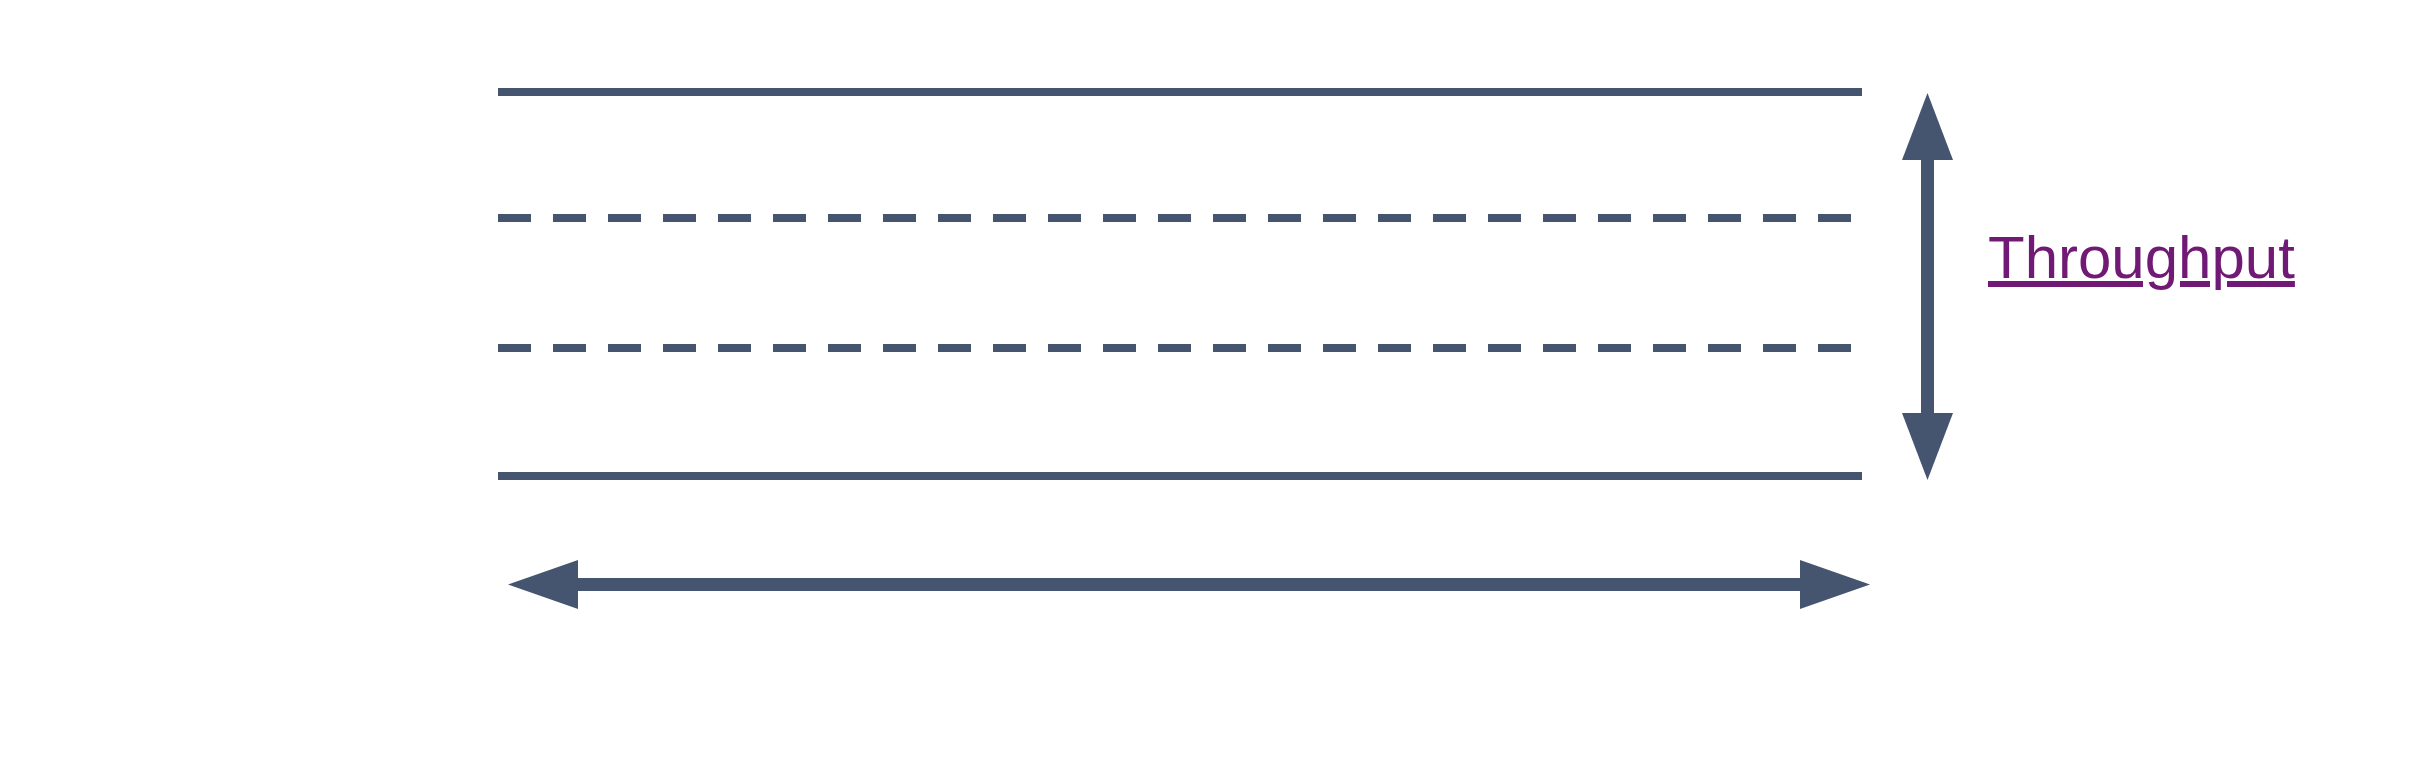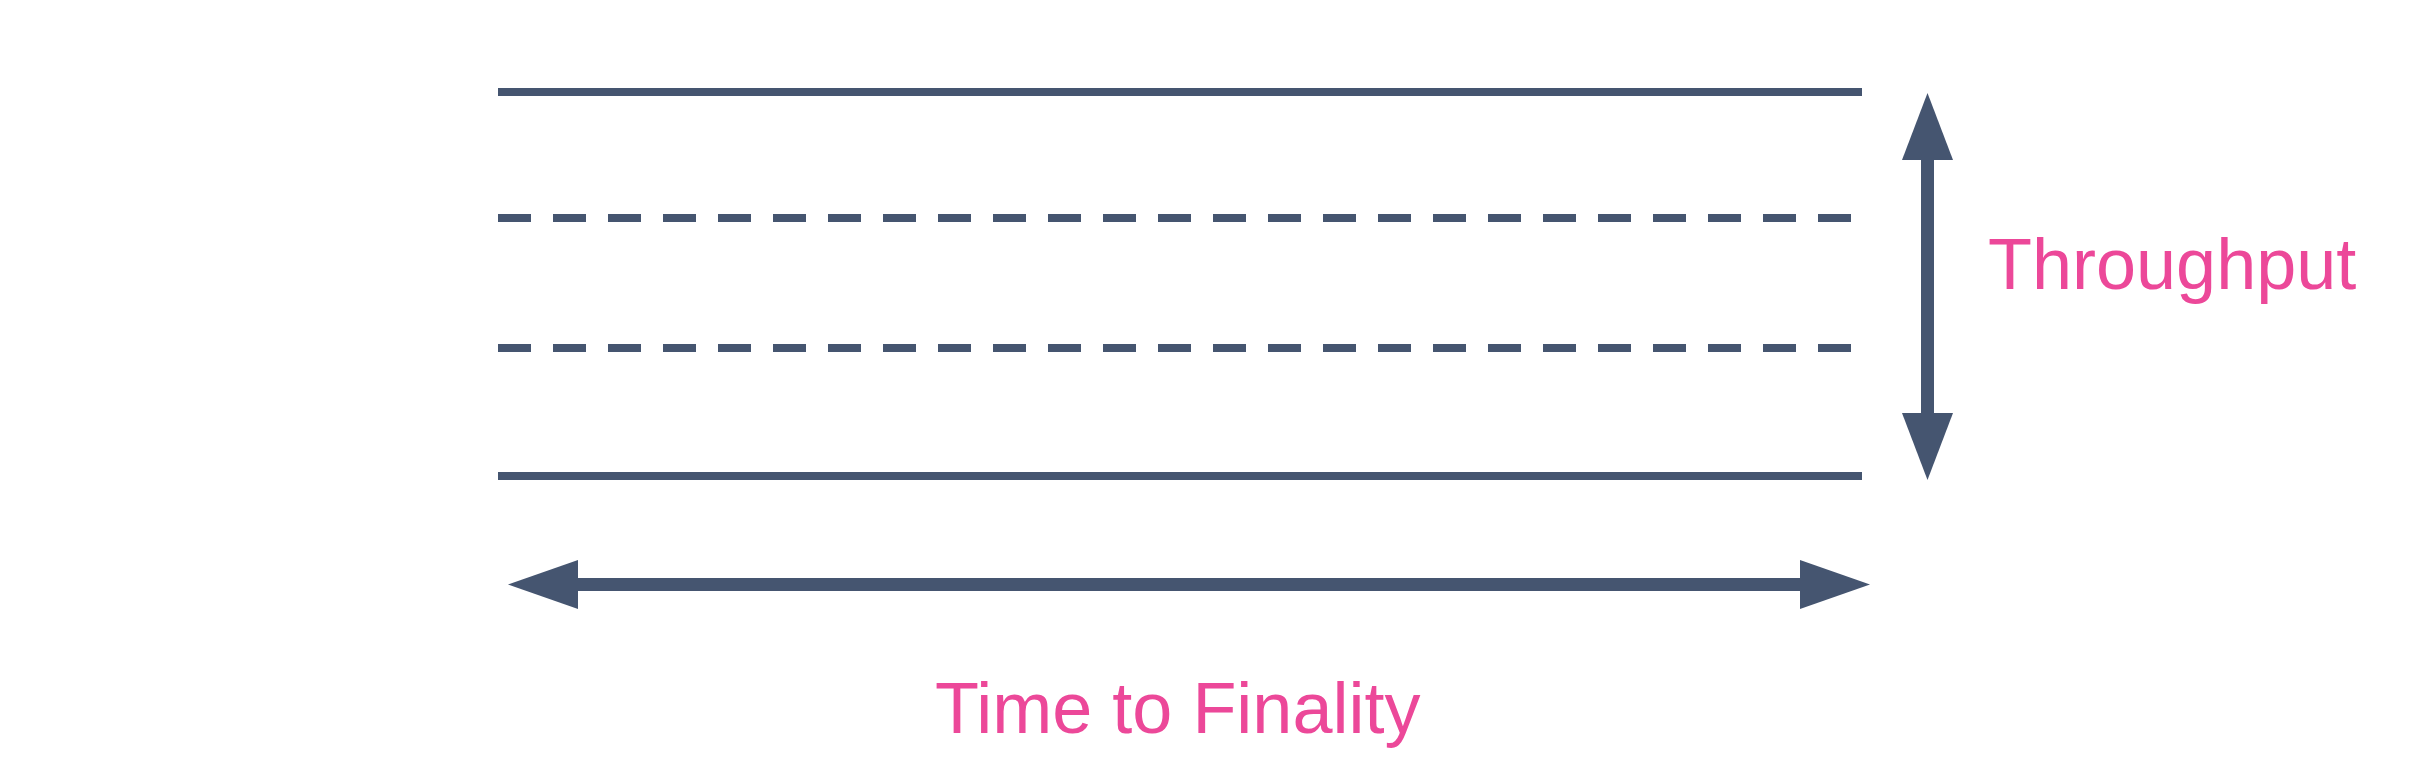--- a/index.html
+++ b/index.html
@@ -21,27 +21,28 @@
   #diagram-svg {
     position: absolute;
     left: 0;
     top: 0;
     width: 2410px;
     height: 780px;
     display: block;
   }
   .diagram-label {
     position: absolute;
-    color: #ec4899;
+    color: #701a75;
     font-family: "Liberation Sans", sans-serif;
-    font-size: 72px;
+    font-size: 60px;
     font-weight: 400;
     line-height: 1;
     white-space: nowrap;
     letter-spacing: 0px;
+    text-decoration: underline;
   }
   #label-throughput {
     left: 1988px;
     top: 228px;
   }
   #label-time-to-finality {
     left: 935px;
     top: 672px;
   }
 </style>
@@ -68,15 +69,14 @@
 
     <g>
       <rect x="570" y="578" width="1238" height="13" fill="#455570"></rect>
       <polygon points="508,584.5 578,560 578,609" fill="#455570"></polygon>
       <polygon points="1870,584.5 1800,560 1800,609" fill="#455570"></polygon>
     </g>
   </svg>
 
   <div class="diagram-label" id="label-throughput">Throughput</div>
 
-  <div class="diagram-label" id="label-time-to-finality">Time to Finality</div>
 
 </div>
 
 </body></html>

